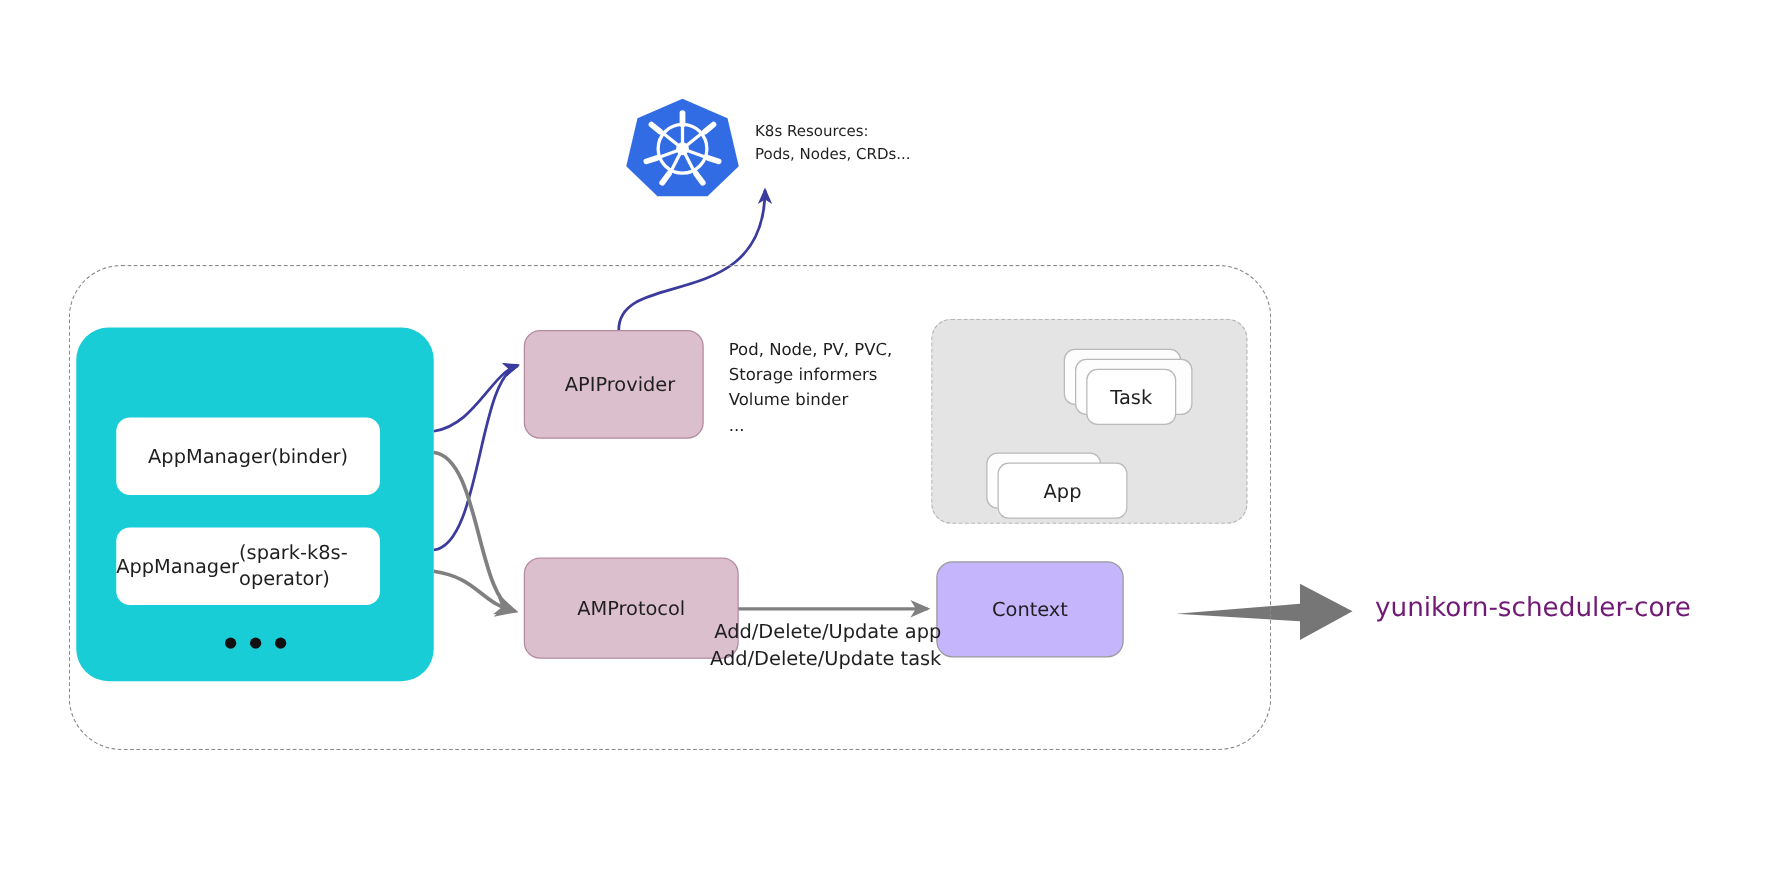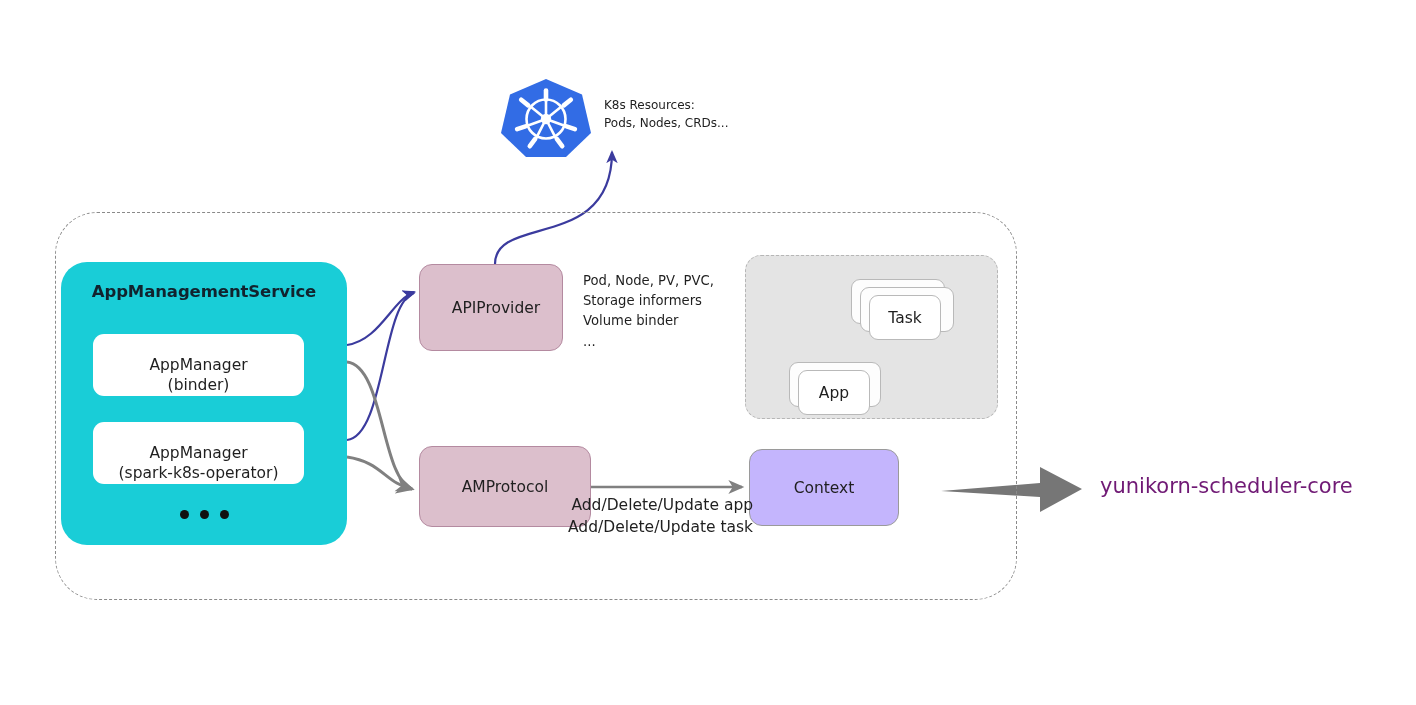--- a/index.html
+++ b/index.html
@@ -50,23 +50,22 @@
     letter-spacing: -0.1px;
   }
   .ams-sub {
     position: absolute;
     left: 32px;
     width: 211px;
     height: 62px;
     background: #ffffff;
     border-radius: 11px;
     display: flex;
-    flex-direction: column;
-    align-items: center;
-    justify-content: flex-end;
+    align-items: center;
+    justify-content: center;
     font-size: 15.5px;
     color: #1f1f1f;
     line-height: 1.33;
   }
   .ams-sub.one { top: 72px; }
   .ams-sub.two { top: 160px; }
   .ams-dots {
     position: absolute;
     left: 0; right: 0; top: 248px;
     text-align: center;
@@ -133,21 +132,21 @@
     color: #1f1f1f;
   }
   .card.ghost { background: #fdfdfd; }
 
   
   .task-a { left: 851px; top: 279px; width: 94px; height: 45px; }
   .task-b { left: 860px; top: 287px; width: 94px; height: 45px; }
   .task-c { left: 869px; top: 295px; width: 72px; height: 45px; }
   
   .app-a  { left: 789px; top: 362px; width: 92px; height: 45px; }
-  .app-b  { left: 798px; top: 370px; width: 72px; height: 45px; }
+  .app-b  { left: 798px; top: 370px; width: 104px; height: 45px; }
 
   
   .k8s-label {
     left: 604px; top: 96px;
     font-size: 12px;
     line-height: 1.5;
     color: #1f1f1f;
     white-space: pre-line;
   }
   .api-note {
@@ -224,21 +223,20 @@
       <line x1="-10.8" y1="18.9" x2="-16.2" y2="26.2" stroke-width="4.6"></line>
       <line x1="-20.5" y1="6.4" x2="-28.9" y2="9.1" stroke-width="4.6"></line>
       <line x1="-17.8" y1="-14.6" x2="-24.8" y2="-20.3" stroke-width="4.6"></line>
     </g>
   </g>
 </svg>
 
 <div class="abs outer-boundary"></div>
 
 <div class="abs ams-box">
-  <div class="ams-title">AppManagementService</div>
 
   <div class="ams-sub one">
     <span>AppManager</span>
     <span>(binder)</span>
   </div>
 
   <div class="ams-sub two">
     <span>AppManager</span>
     <span>(spark-k8s-operator)</span>
   </div>

